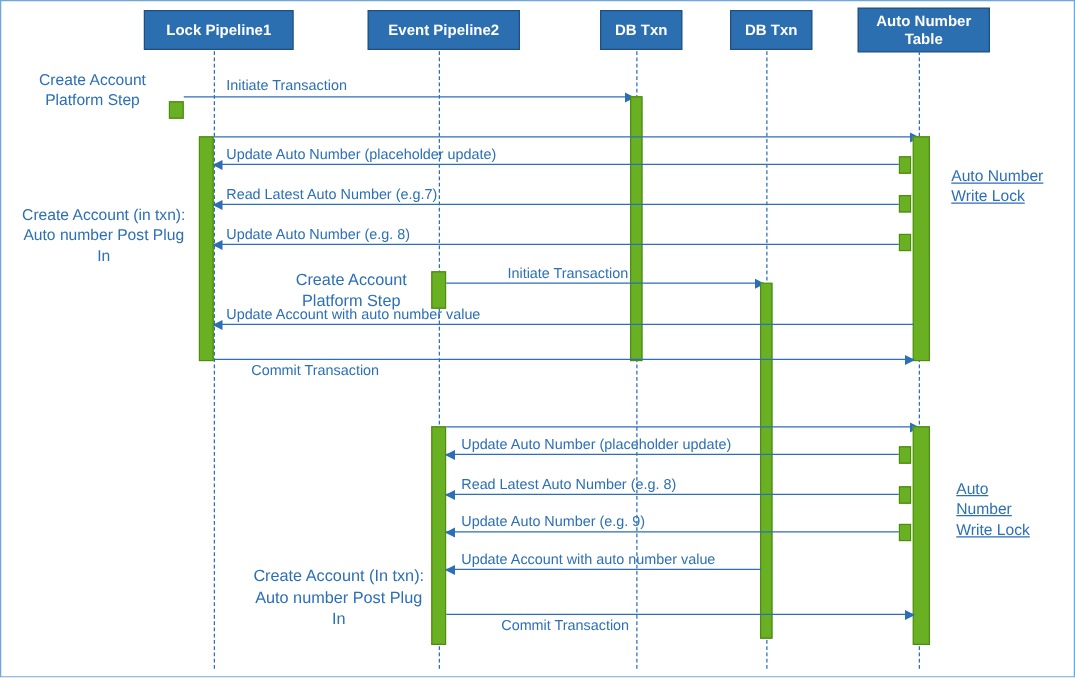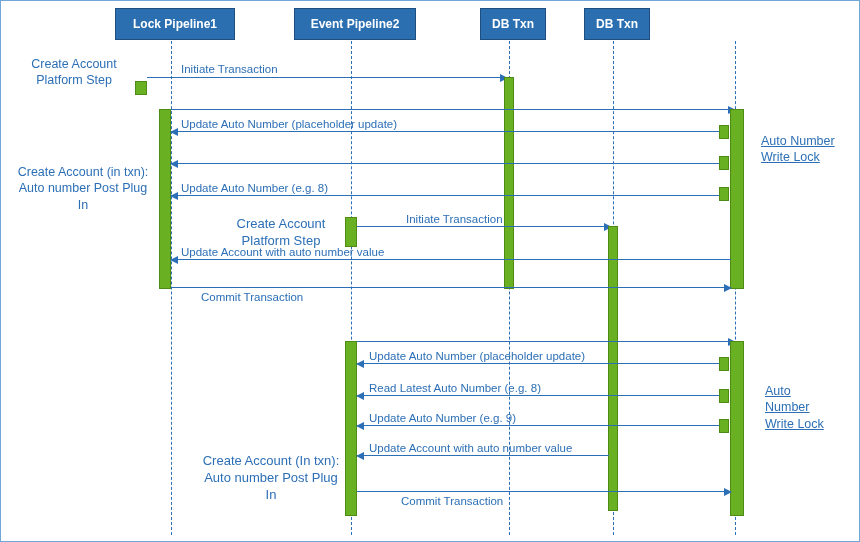--- a/index.html
+++ b/index.html
@@ -93,20 +93,22 @@
 <div class="stage">
 
   <div class="participant" style="left:115px; width:110px; height:26px;">Lock Pipeline1</div>
 
   <div class="participant" style="left:294px; width:112px; height:26px;">Event Pipeline2</div>
 
   <div class="participant" style="left:480px; width:56px; height:26px;">DB Txn</div>
 
   <div class="participant" style="left:584px; width:56px; height:26px;">DB Txn</div>
 
+  <div class="participant" style="left:686px; width:96px; height:30px; top:6px;">Auto Number
+Table</div>
 
   <div class="lifeline" style="left:170px;"></div>
   <div class="lifeline" style="left:350px;"></div>
   <div class="lifeline" style="left:508px;"></div>
   <div class="lifeline" style="left:612px;"></div>
   <div class="lifeline" style="left:734px;"></div>
 
   <div class="activation" style="left:134px; top:80px; width:12px; height:14px;"></div>
 
   <div class="msg-line" style="left:146px; top:76px; width:360px;">
@@ -132,20 +134,21 @@
   <div class="activation" style="left:718px; top:124px; width:10px; height:14px;"></div>
   <div class="msg-line" style="left:170px; top:130px; width:548px;">
      <span class="arrow-left"></span>
   </div>
   <div class="msg-label" style="left:180px; top:117px;">Update Auto Number (placeholder update)</div>
 
   <div class="activation" style="left:718px; top:155px; width:10px; height:14px;"></div>
   <div class="msg-line" style="left:170px; top:162px; width:548px;">
      <span class="arrow-left"></span>
   </div>
+  <div class="msg-label" style="left:180px; top:149px;">Read Latest Auto Number (e.g.7)</div>
 
   <div class="activation" style="left:718px; top:186px; width:10px; height:14px;"></div>
   <div class="msg-line" style="left:170px; top:194px; width:548px;">
      <span class="arrow-left"></span>
   </div>
   <div class="msg-label" style="left:180px; top:181px;">Update Auto Number (e.g. 8)</div>
 
   <div class="side-label left" style="left:12px; top:163px; width:140px;">Create Account (in
 txn): Auto number
 Post Plug In</div>

